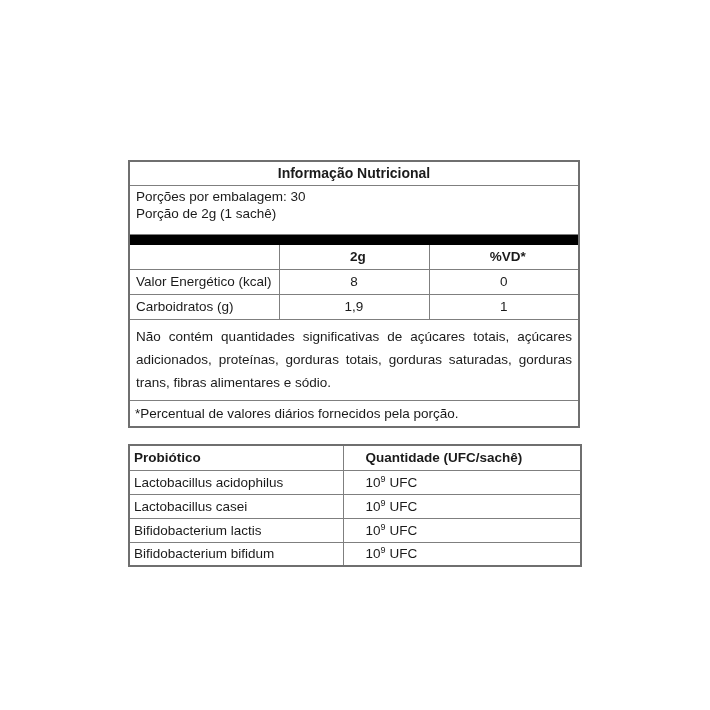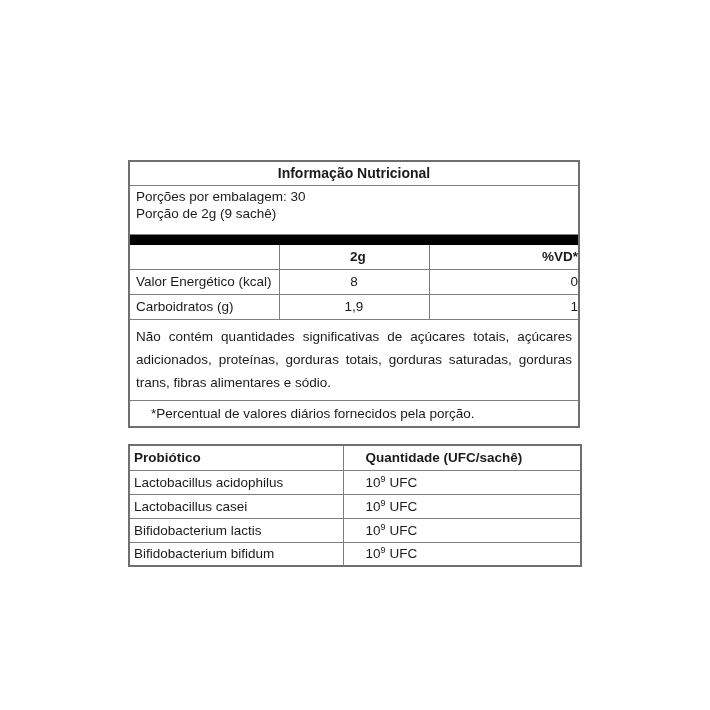--- a/index.html
+++ b/index.html
@@ -25,21 +25,21 @@
   td {
     border: 1px solid #7f7f7f;
     vertical-align: middle;
   }
   table.t1 { border: 2px solid #6f6f6f; }
   table.t2 { border: 2px solid #6f6f6f; margin-top: 16px; }
 
   
   .c1 { width: 190px; }
   .c2 { width: 127px; text-align: center; }
-  .c3 { width: 135px; text-align: right; margin-top: 22px; }
+  .c3 { width: 135px; text-align: center; margin-top: 22px; }
 
   .t1 .title {
     height: 24px;
     text-align: center;
     font-weight: bold;
     font-size: 14px;
   }
   .t1 .servings {
     height: 38px;
     padding: 2px 6px 12px 6px;
@@ -57,21 +57,21 @@
   .t1 .datarow td { height: 25px; }
   .t1 .lbl { padding-left: 6px; text-align: left; }
   .t1 .note {
     padding: 5px 6px 6px 6px;
     text-align: justify;
     line-height: 23px;
     height: 52px;
   }
   .t1 .foot {
     height: 27px;
-    padding-left: 21px;
+    padding-left: 5px;
   }
 
   
   .p1 { width: 214px; padding-left: 4px; }
   .p2 { width: 238px; padding-left: 22px; }
   .t2 .head td { height: 25px; font-weight: bold; }
   .t2 .datarow td { height: 24px; }
   .t2 sup {
     font-size: 9px;
     vertical-align: top;
@@ -86,21 +86,21 @@
 <div class="label-wrap">
 
   <table class="t1">
     <tbody>
         <tr>
       <td colspan="3" class="title">Informação Nutricional</td>
     </tr>
     <tr>
       <td colspan="3" class="servings">
         <div>Porções por embalagem: 30</div>
-        <div>Porção de 2g (9 sachê)</div>
+        <div>Porção de 2g (1 sachê)</div>
       </td>
     </tr>
     <tr>
       <td colspan="3" class="bar"></td>
     </tr>
     <tr class="head">
       <td class="c1"></td>
       <td class="c2">2g</td>
       <td class="c3">%VD*</td>
     </tr>

